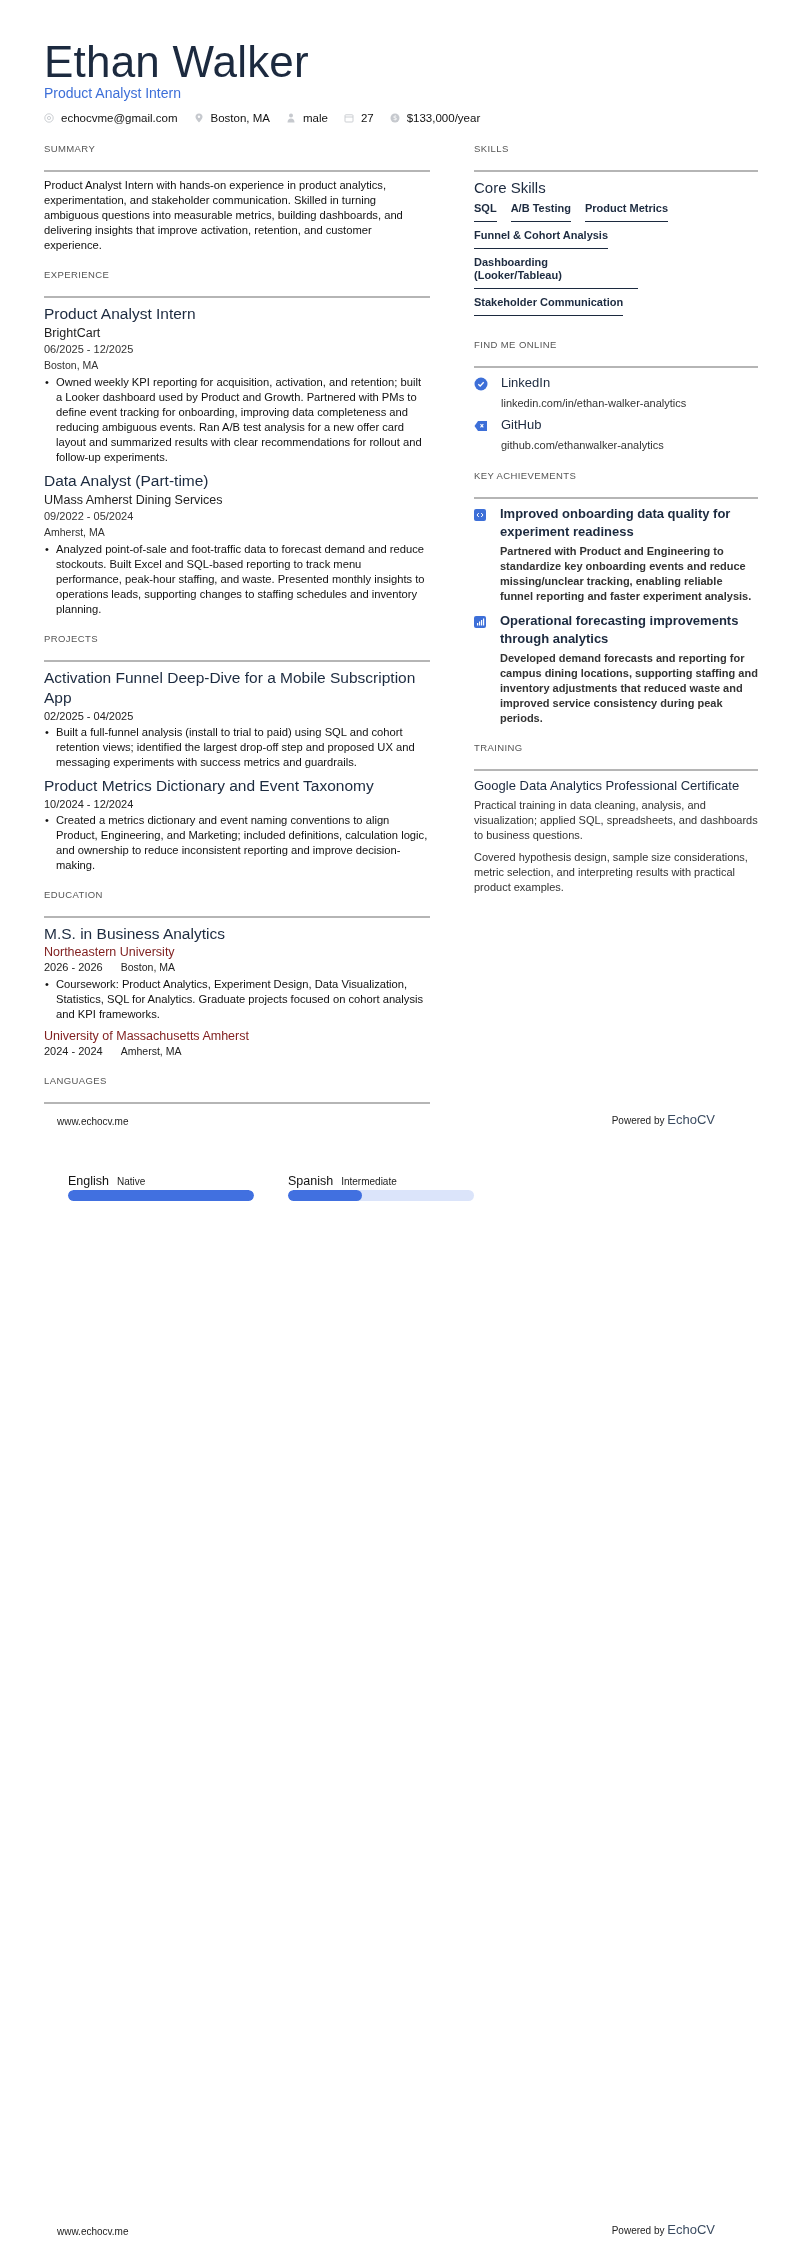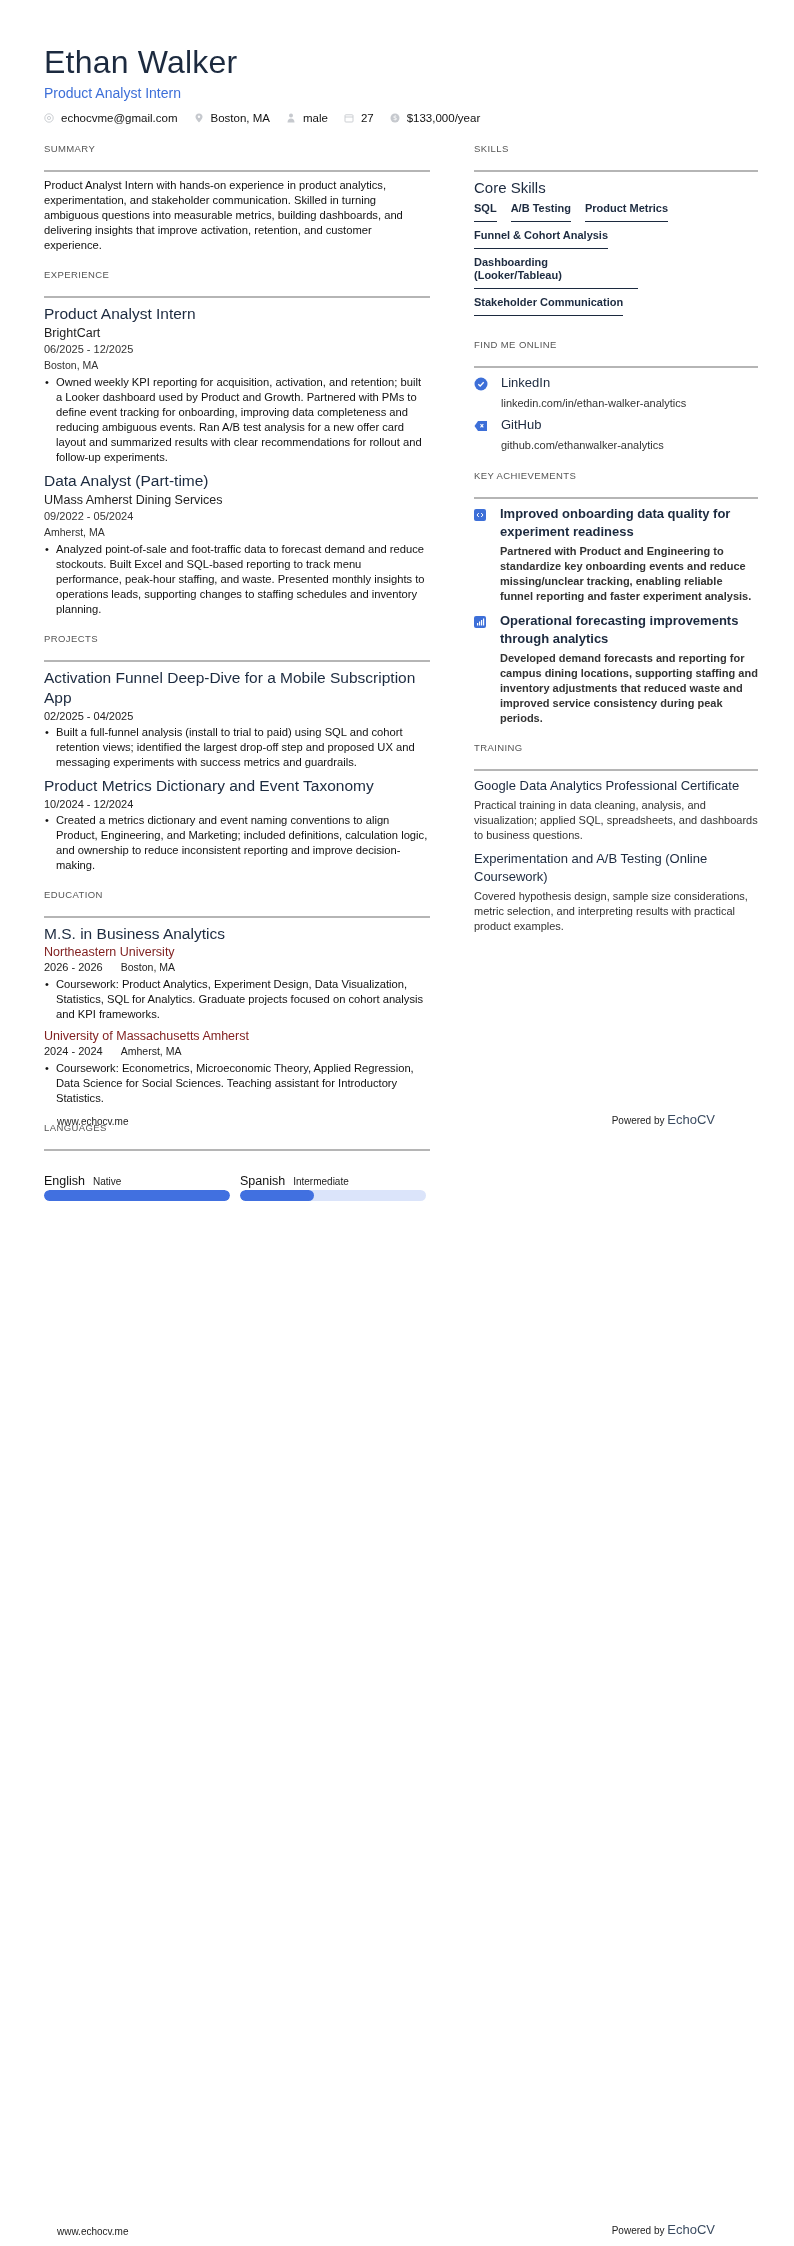--- a/index.html
+++ b/index.html
@@ -1,20 +1,20 @@
 <!DOCTYPE html>
 <html><head>
 <meta charset="utf-8">
 <style>
   * { box-sizing: border-box; margin: 0; padding: 0; }
   html, body { width: 794px; height: 2246px; background: #ffffff; }
   body { font-family: "Liberation Sans", "DejaVu Sans", sans-serif; color: #1f2937; position: relative; }
   .page { position: absolute; left: 0; top: 0; width: 794px; }
   .header { position: absolute; left: 44px; top: 42px; }
-  .name { font-size: 32px; font-weight: 400; color: #1c2a3f; letter-spacing: 0.2px; line-height: 40px; }
+  .name { font-size: 44px; font-weight: 400; color: #1c2a3f; letter-spacing: 0.2px; line-height: 40px; }
   .role { font-size: 14px; color: #3d6fd8; margin-top: 2px; line-height: 18px; }
   .contacts { display: flex; align-items: center; margin-top: 10px; font-size: 11.5px; color: #111; }
   .contact { display: flex; align-items: center; margin-right: 16px; }
   .cicon { width: 10px; height: 10px; margin-right: 7px; display: inline-flex; align-items: center; justify-content: center; color: #c2c6cc; font-size: 9px; }
   .cicon svg { width: 10px; height: 10px; }
 
   .left { position: absolute; left: 44px; top: 143px; width: 386px; }
   .right { position: absolute; left: 474px; top: 143px; width: 284px; }
 
   .sec-title { font-size: 9.5px; color: #555; letter-spacing: 0.4px; text-transform: uppercase; padding-bottom: 16px; border-bottom: 2px solid #b5b5b5; margin-bottom: 6px; }
@@ -54,21 +54,21 @@
 
   .train-title { font-size: 13px; color: #1c2a3f; line-height: 18px; }
   .train-desc { font-size: 11px; color: #333; line-height: 15px; margin-top: 3px; margin-bottom: 7px; }
 
   .footer { position: absolute; left: 16px; width: 732px; height: 20px; font-size: 10px; color: #222; }
   .footer .site { position: absolute; left: 41px; top: 4px; }
   .footer .powered { position: absolute; right: 33px; top: 0; font-size: 10px; }
   .footer .powered .brand { font-size: 13px; color: #3a4b60; }
 
   .langs { position: absolute; left: 44px; top: 1174px; display: flex; }
-  .lang { width: 186px; margin-right: 10px; }
+  .lang { width: 186px; margin-right: 10px; margin-left: 24px; }
   .lang-head { display: flex; align-items: baseline; margin-bottom: 2px; }
   .lang-name { font-size: 12.5px; color: #111; margin-right: 8px; }
   .lang-level { font-size: 10px; color: #222; }
   .bar { width: 186px; height: 11px; border-radius: 6px; background: #dbe4fa; overflow: hidden; }
   .bar-fill { height: 100%; background: #4170e0; border-radius: 6px; }
 </style>
 </head>
 <body>
 
 <div class="page">
@@ -188,23 +188,20 @@
         <ul class="bullets">
           <li>Coursework: Product Analytics, Experiment Design, Data Visualization, Statistics, SQL for Analytics. Graduate projects focused on cohort analysis and KPI frameworks.</li>
         </ul>
       </div>
       <div class="entry">
         <div class="edu-school">University of Massachusetts Amherst</div>
         <div class="edu-meta">
           <span class="dates">2024 - 2024</span>
           <span class="loc">Amherst, MA</span>
         </div>
-        <ul class="bullets">
-          <li>Coursework: Econometrics, Microeconomic Theory, Applied Regression, Data Science for Social Sciences. Teaching assistant for Introductory Statistics.</li>
-        </ul>
       </div>
     </div>
 
     <div class="section">
       <div class="sec-title">LANGUAGES</div>
     </div>
   </div>
 
   <div class="right">
 
@@ -275,21 +272,20 @@
           <div class="ach-title">Operational forecasting improvements through analytics</div>
           <div class="ach-desc">Developed demand forecasts and reporting for campus dining locations, supporting staffing and inventory adjustments that reduced waste and improved service consistency during peak periods.</div>
         </div>
       </div>
     </div>
 
     <div class="section">
       <div class="sec-title">TRAINING</div>
       <div class="train-title">Google Data Analytics Professional Certificate</div>
       <div class="train-desc">Practical training in data cleaning, analysis, and visualization; applied SQL, spreadsheets, and dashboards to business questions.</div>
-      <div class="train-title">Experimentation and A/B Testing (Online Coursework)</div>
       <div class="train-desc">Covered hypothesis design, sample size considerations, metric selection, and interpreting results with practical product examples.</div>
     </div>
   </div>
 
   <div class="footer" style="top:1112px">
     <span class="site">www.echocv.me</span>
     <span class="powered">
       <span>Powered by</span>
       <span class="brand">EchoCV</span>
     </span>

